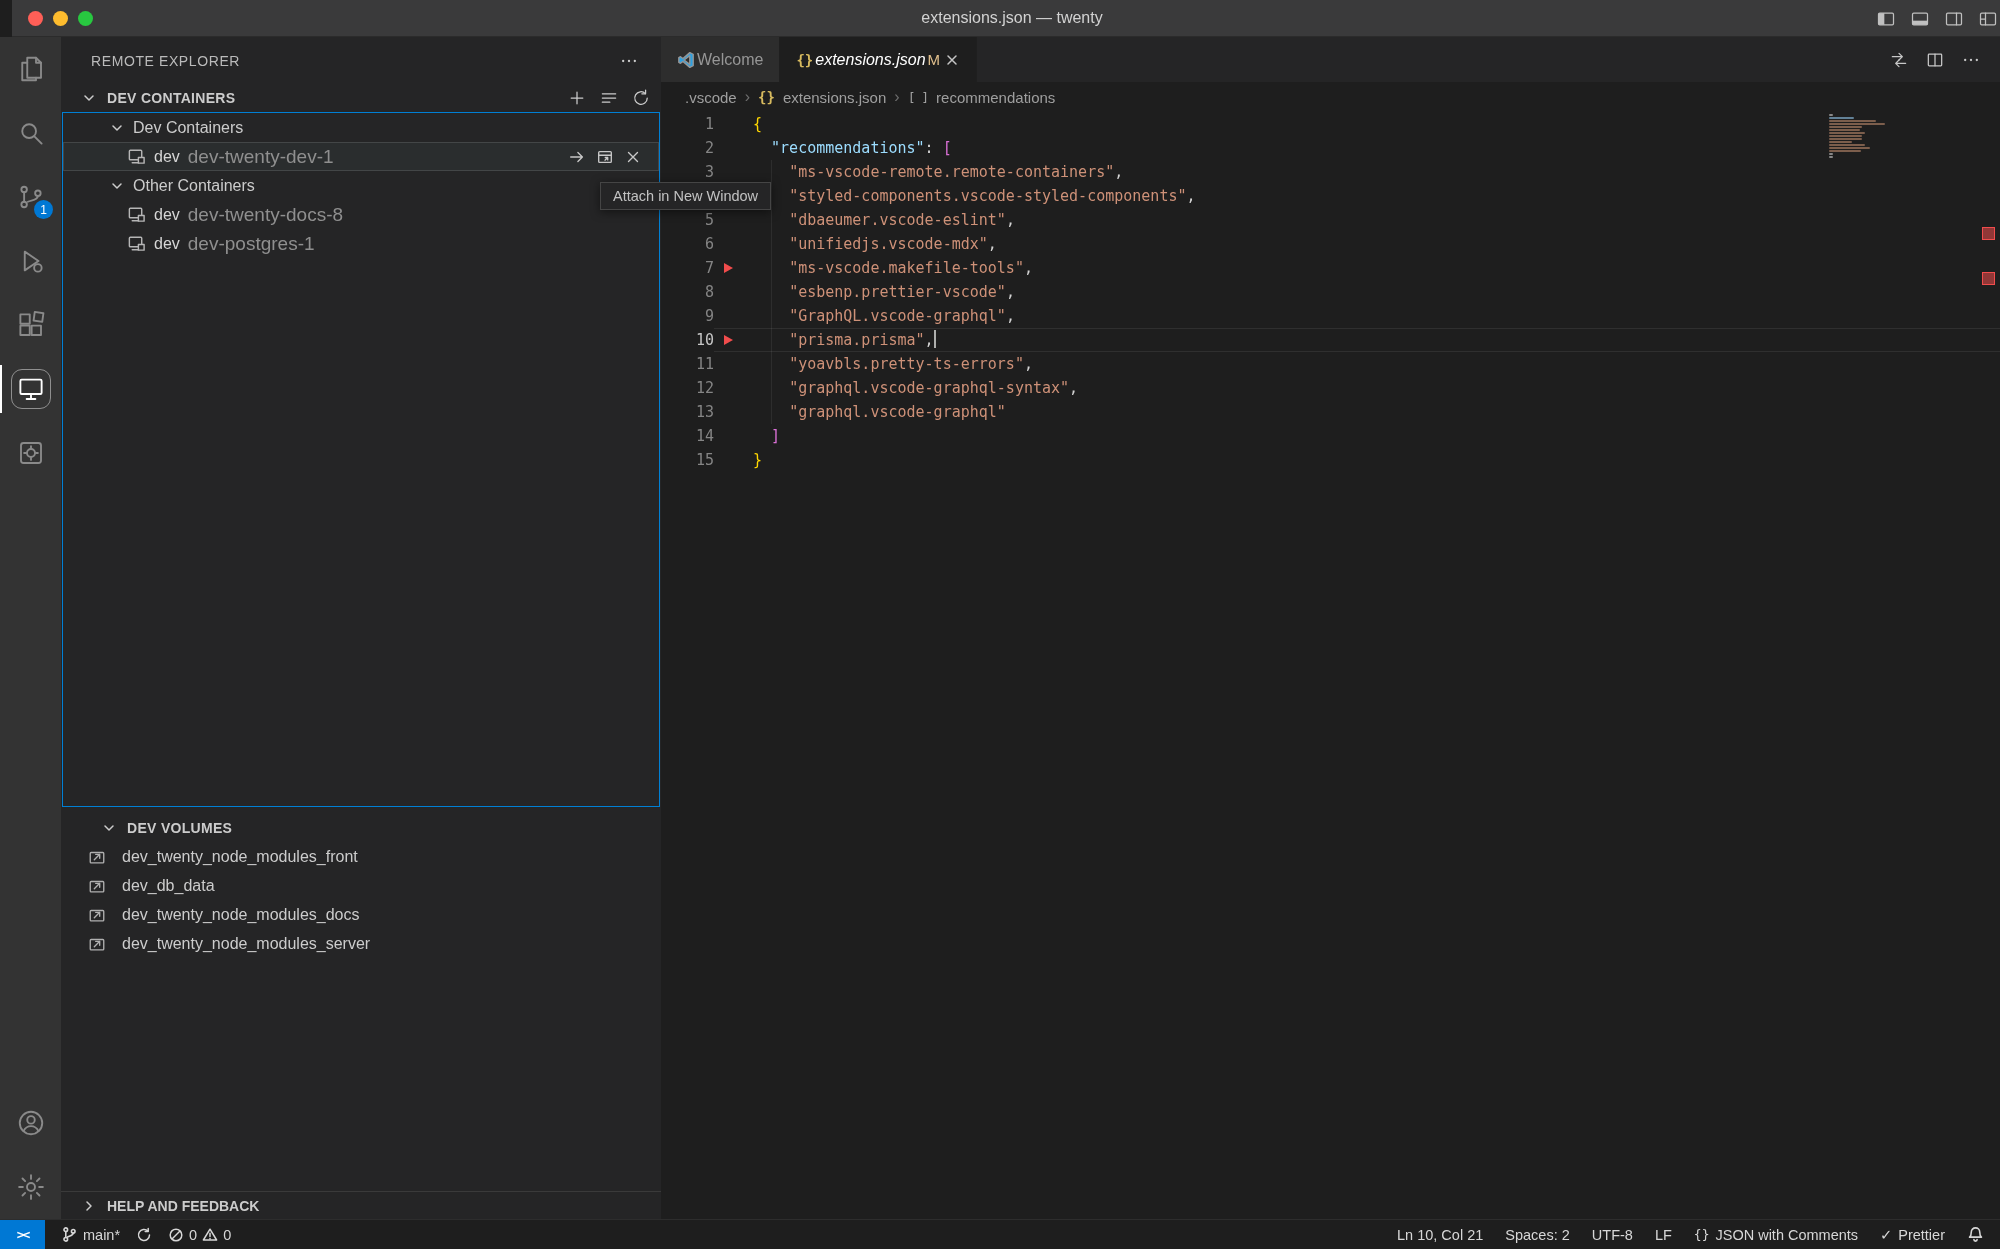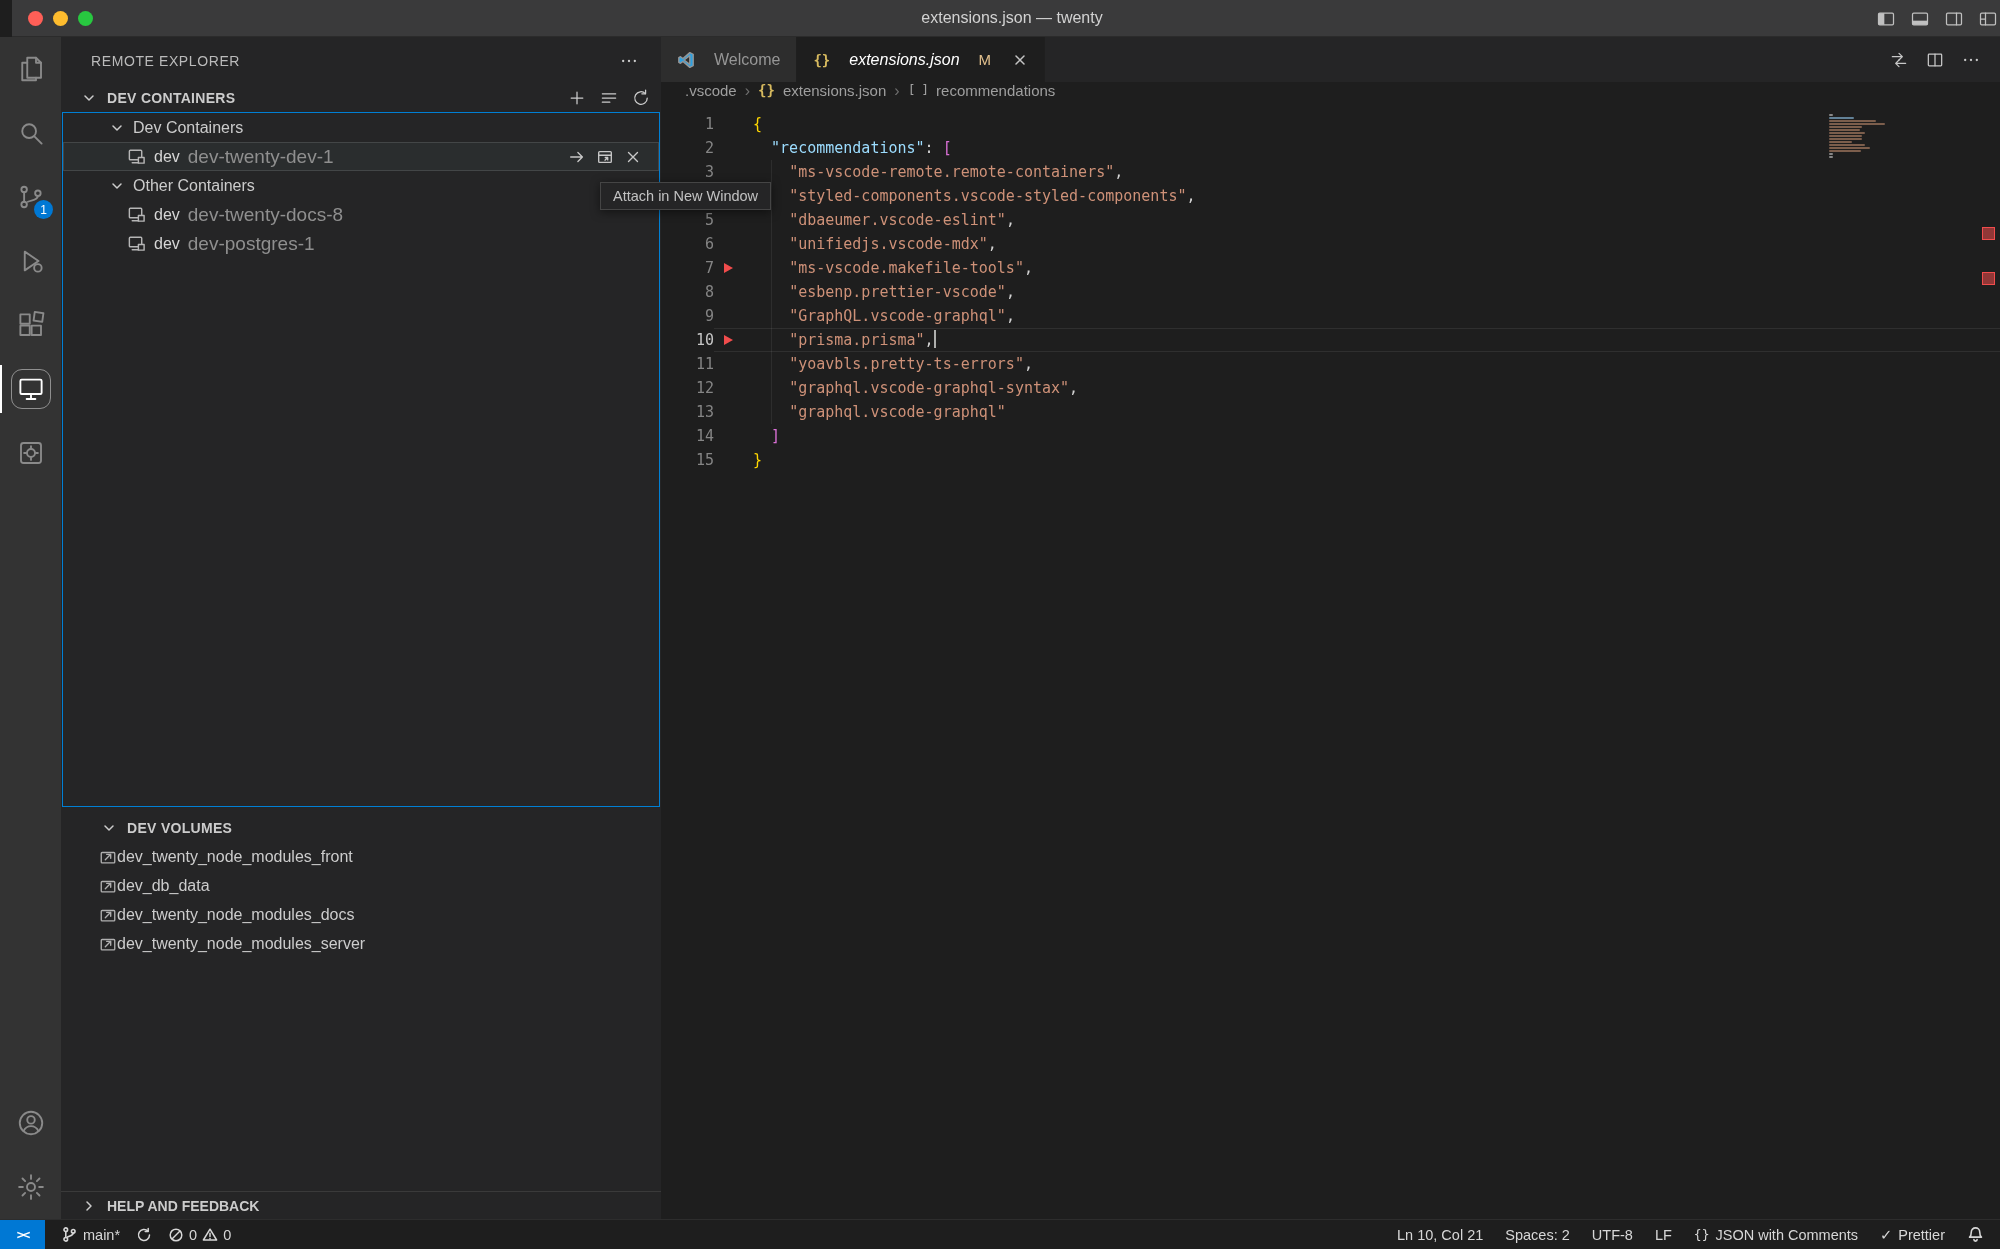--- a/index.html
+++ b/index.html
@@ -40,41 +40,41 @@
   .focus-panel { margin:0 1px; height:695px; border:1px solid #007fd4; overflow:hidden; }
   .tree-row { height:29px; display:flex; align-items:center; cursor:pointer; font-size:16px; color:#cccccc; }
   .tree-row.group { padding-left:46px; gap:8px; }
   .tree-row.item { padding-left:64px; gap:8px; padding-right:16px; }
   .tree-row.item .tree-icon { color:#b6b6b6; flex:none; }
   .item-name { color:#d6d6d6; }
   .item-desc { color:#8f8f8f; font-size:19px; }
   .tree-row.selected { background:#2a2d2e; box-shadow:inset 0 0 0 1px rgba(255,255,255,.12); }
   .row-actions { margin-left:auto; display:flex; gap:8px; color:#c8c8c8; }
   .row-actions span { width:20px; height:20px; display:flex; align-items:center; justify-content:center; cursor:pointer; }
-  .vol-row { height:29px; display:flex; align-items:center; gap:0; padding-left:38px; font-size:16px; color:#cccccc; cursor:pointer; }
+  .vol-row { height:29px; display:flex; align-items:center; gap:16px; padding-left:27px; font-size:16px; color:#cccccc; cursor:pointer; }
   .vol-row .tree-icon { color:#b0b0b0; flex:none; }
   .dev-volumes-header { margin-top:7px;padding-left:40px; }
   .help-row { position:absolute; left:0; right:0; bottom:0; height:28px; border-top:1px solid #3a3a3a; display:flex; align-items:center; gap:10px; padding-left:20px; font-size:14px; font-weight:700; color:#cccccc; cursor:pointer; }
 
   
   .tooltip { position:absolute; left:600px; top:182px; z-index:60; background:#252526; border:1px solid #454545; color:#c2c2c2; font-size:14.5px; padding:5px 12px; box-shadow:0 2px 10px rgba(0,0,0,.5); pointer-events:none; }
 
   
   .editor { position:absolute; left:661px; top:37px; right:0; height:1182px; background:#1e1e1e; }
   .tabbar { height:45px; background:#252526; display:flex; align-items:stretch; position:relative; }
-  .tab { display:flex; align-items:center; gap:19px; padding:0 16px; font-size:16px; cursor:pointer; border-right:1px solid #1f1f1f; }
+  .tab { display:flex; align-items:center; gap:2px; padding:0 16px; font-size:16px; cursor:pointer; border-right:1px solid #1f1f1f; }
   .tab.inactive { background:#2d2d2d; color:#969696; }
   .tab.active { background:#1e1e1e; color:#ffffff; }
   .tab-label.italic { font-style:italic; }
   .json-glyph { font-family:"DejaVu Sans Mono", monospace; color:#d7ba5f; font-size:14px; font-weight:bold; }
   .git-badge { color:#e2c08d; font-size:15px; }
   .tab-close { color:#c5c5c5; margin-left:2px; }
   .tab-actions { margin-left:auto; display:flex; align-items:center; gap:16px; padding-right:19px; color:#c8c8c8; }
   .tab-actions span { cursor:pointer; }
-  .breadcrumbs { height:30px; display:flex; gap:8px; padding-left:24px; font-size:15px; color:#9f9f9f; }
+  .breadcrumbs { height:30px; display:flex; align-items:center; gap:8px; padding-left:24px; font-size:15px; color:#9f9f9f; }
   .bc-sep { color:#6e6e6e; font-size:16px; }
   .bc-arr { font-family:"DejaVu Sans Mono", monospace; color:#a0a0a0; font-size:13px; letter-spacing:-1px; }
   .bc-item { cursor:pointer; }
 
   .code-area { position:relative; height:calc(100% - 75px); font-family:"DejaVu Sans Mono", monospace; font-size:15px; }
   .code-line { display:flex; height:24px; line-height:24px; position:relative; }
   .ln { width:53px; text-align:right; color:#858585; flex:none; user-select:none; }
   .mk { width:39px; flex:none; position:relative; }
   .mk.red::after { content:""; position:absolute; left:10px; top:7px; width:0; height:0; border-top:5px solid transparent; border-bottom:5px solid transparent; border-left:9px solid #f14c4c; }
   .code { white-space:pre; }

